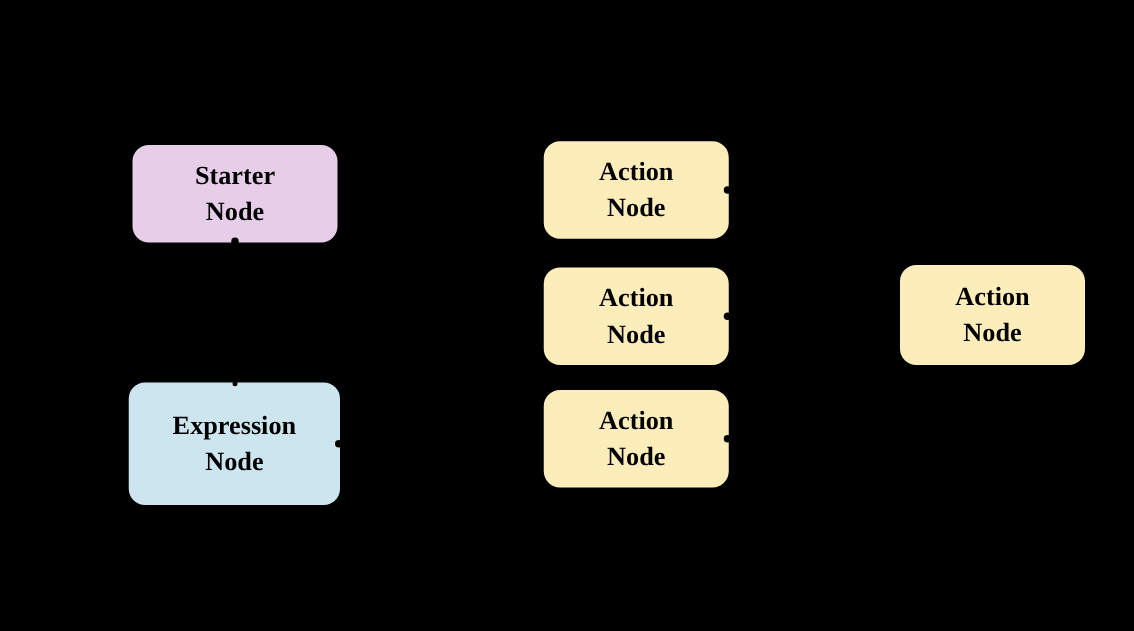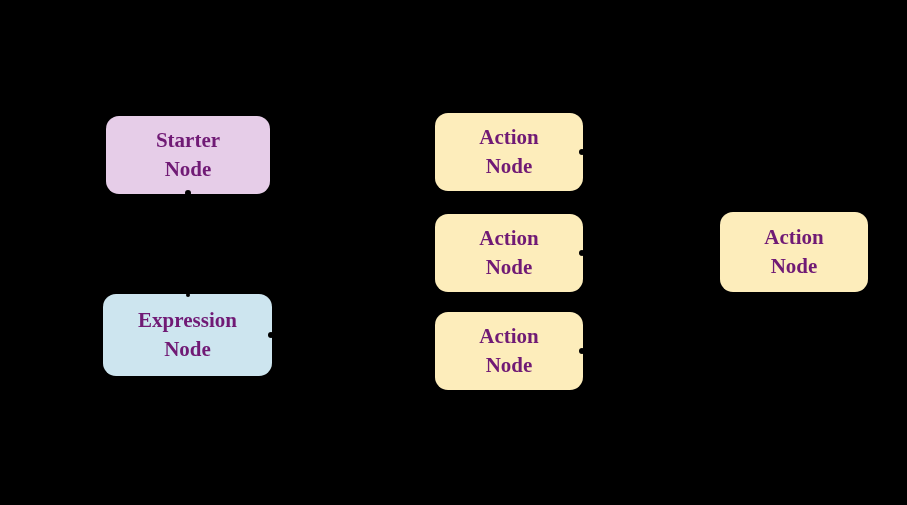--- a/index.html
+++ b/index.html
@@ -21,26 +21,26 @@
     display: flex;
     align-items: center;
     justify-content: center;
     text-align: center;
     box-sizing: border-box;
   }
   .node-label {
     font-weight: bold;
     font-size: 21px;
     line-height: 29px;
-    color: #701a75;
+    color: #000000;
     white-space: pre-line;
   }
   
   .pos-starter    { left: 106px; top: 116px; width: 164px; height: 78px; background: #e6cde8; }
-  .pos-expression { left: 103px; top: 294px; width: 169px; height: 82px; background: #cde5ef; }
+  .pos-expression { left: 103px; top: 306px; width: 169px; height: 98px; background: #cde5ef; }
   .pos-action-1   { left: 435px; top: 113px; width: 148px; height: 78px; background: #fdedbb; }
   .pos-action-2   { left: 435px; top: 214px; width: 148px; height: 78px; background: #fdedbb; }
   .pos-action-3   { left: 435px; top: 312px; width: 148px; height: 78px; background: #fdedbb; }
   .pos-action-4   { left: 720px; top: 212px; width: 148px; height: 80px; background: #fdedbb; }
   
   .handle {
     position: absolute;
     width: 6px;
     height: 6px;
     background: #000000;

